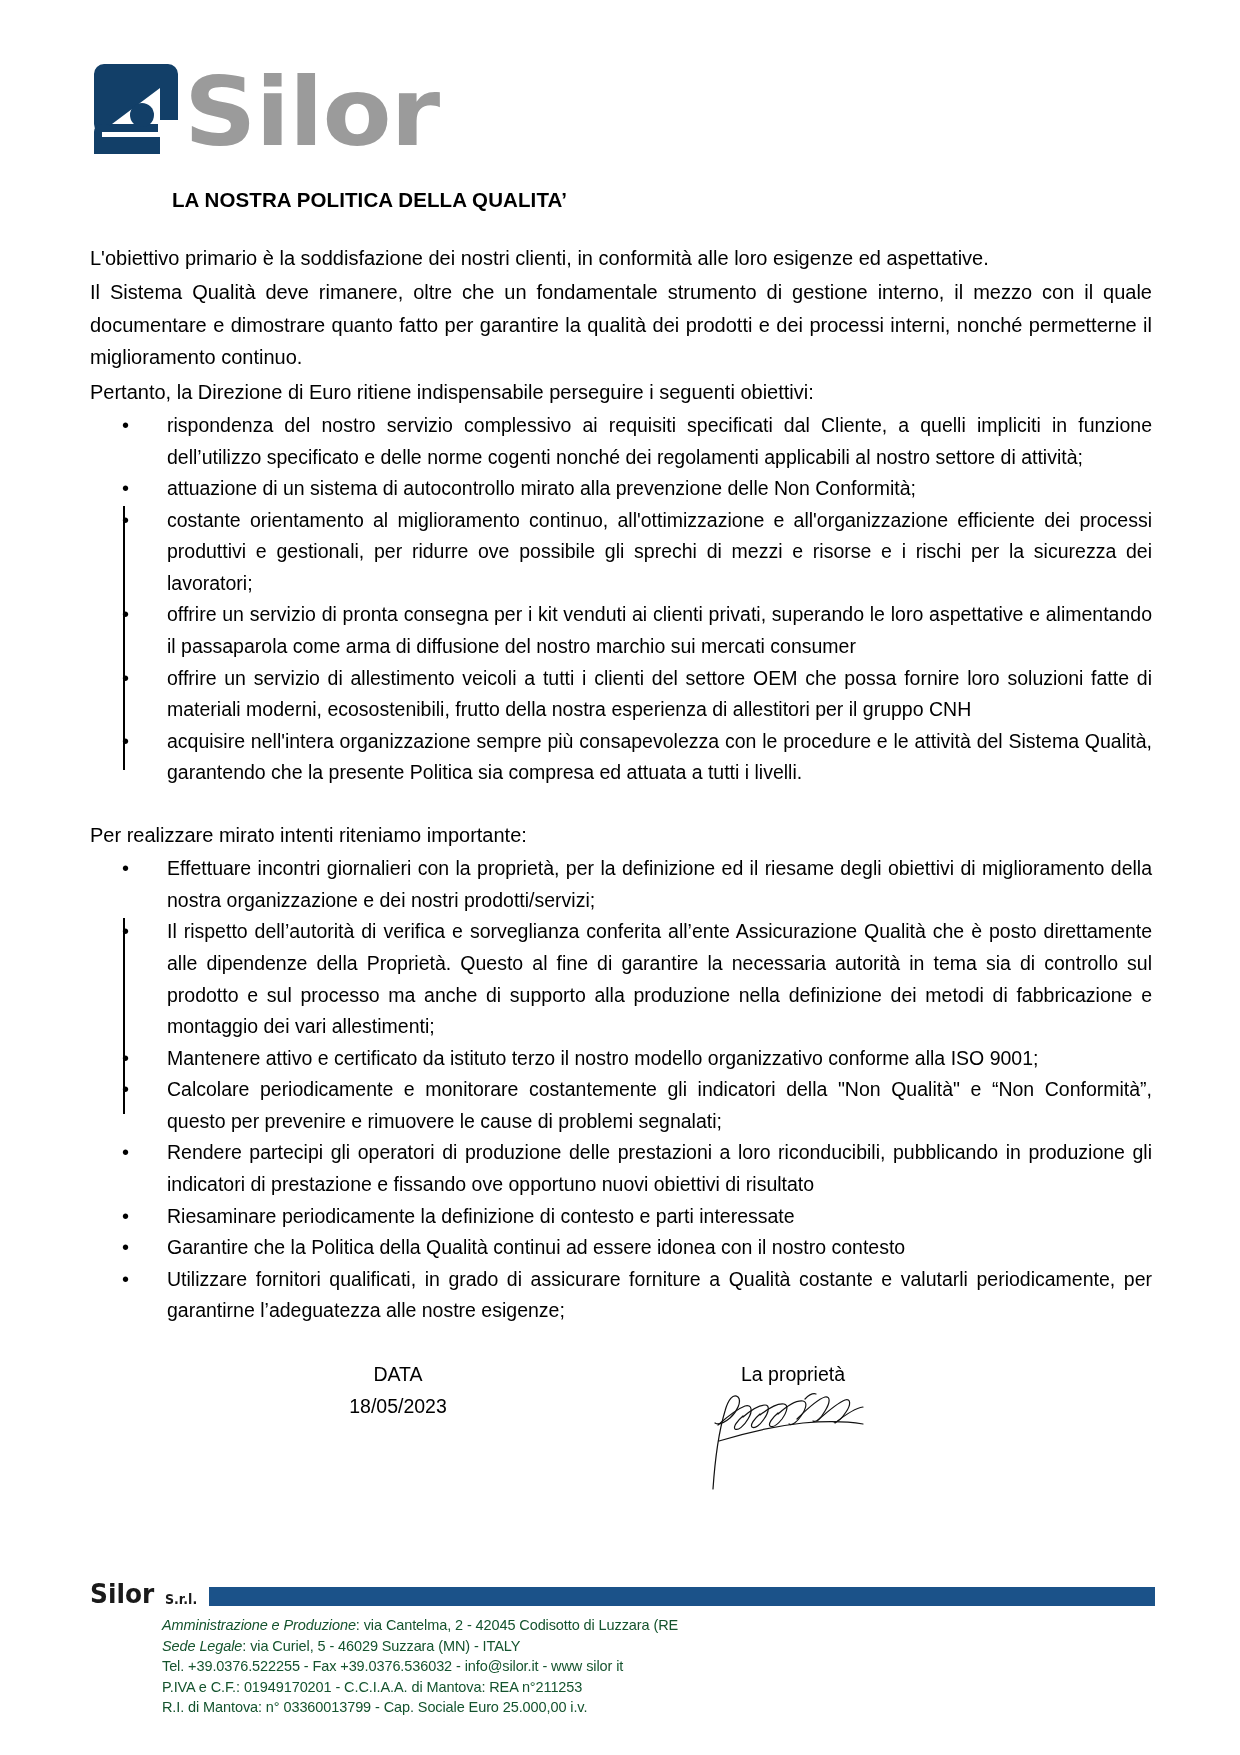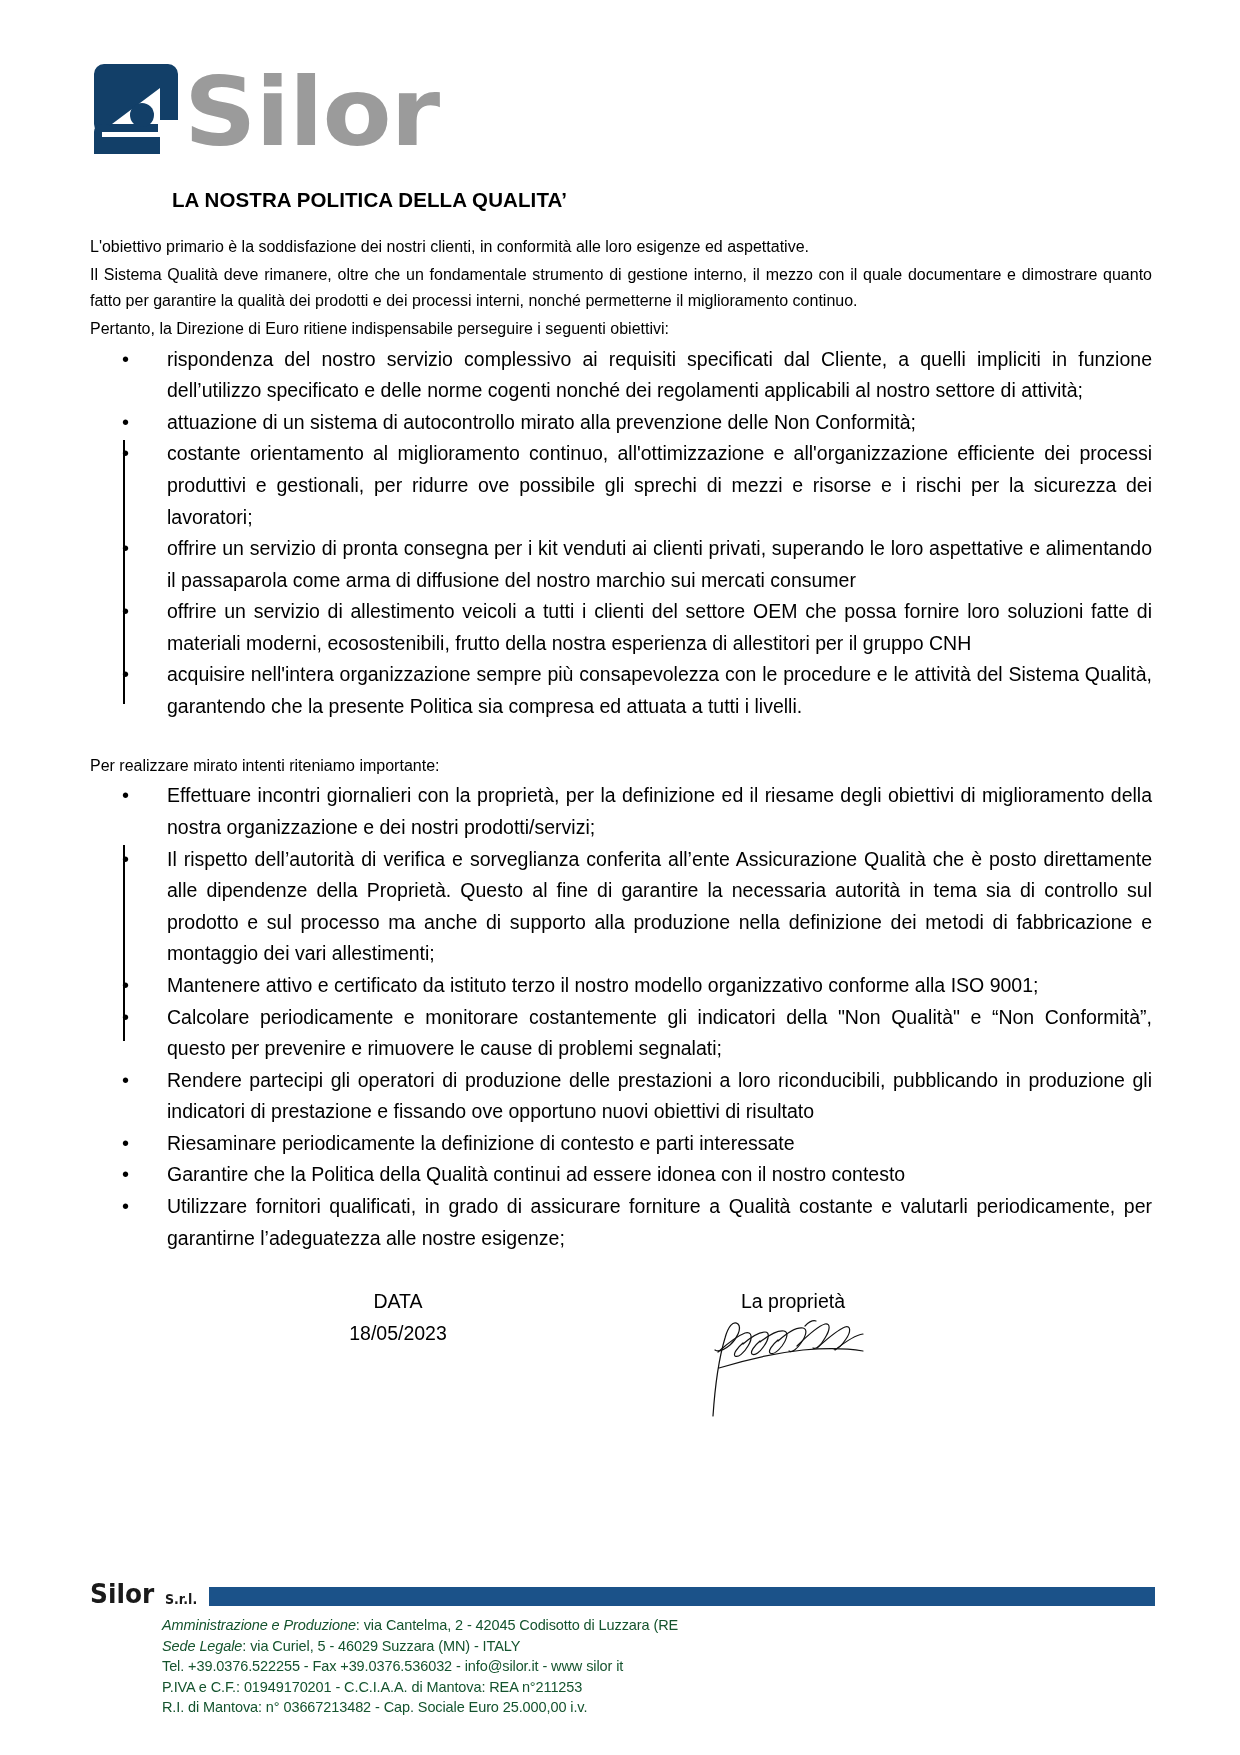--- a/index.html
+++ b/index.html
@@ -48,26 +48,26 @@
   .doc {
     position: absolute;
     left: 90px;
     top: 188px;
     width: 1062px;
   }
   .doc-title {
     font-family: "Liberation Sans", sans-serif;
     font-weight: 700;
     font-size: 20.5px;
-    margin: 0 0 22px 82px;
+    margin: 0 0 30px 82px;
     letter-spacing: 0.1px;
   }
   p.para {
     margin: 0 0 2px 0;
-    font-size: 16px;
+    font-size: 20px;
     line-height: 1.62;
     text-align: justify;
     text-justify: inter-word;
   }
   p.para.nojust { text-align: left; }
   .spacer-md { height: 30px; }
 
   ul.bullets {
     list-style: none;
     margin: 0;
@@ -280,18 +280,18 @@
       <div>
         <span class="lbl">Sede Legale</span><span>:  via Curiel, 5 - 46029 Suzzara (MN) - ITALY</span>
       </div>
       <div>
         <span>Tel. +39.0376.522255 - Fax +39.0376.536032 - info@silor.it - www silor it</span>
       </div>
       <div>
         <span>P.IVA e C.F.: 01949170201 - C.C.I.A.A. di Mantova: REA n°211253</span>
       </div>
       <div>
-        <span>R.I. di Mantova: n° 03667213482 - Cap. Sociale Euro 25.000,00 i.v.</span>
+        <span>R.I. di Mantova: n° 03360013799 - Cap. Sociale Euro 25.000,00 i.v.</span>
       </div>
     </div>
   </div>
 
 </div>
 
 </body></html>

